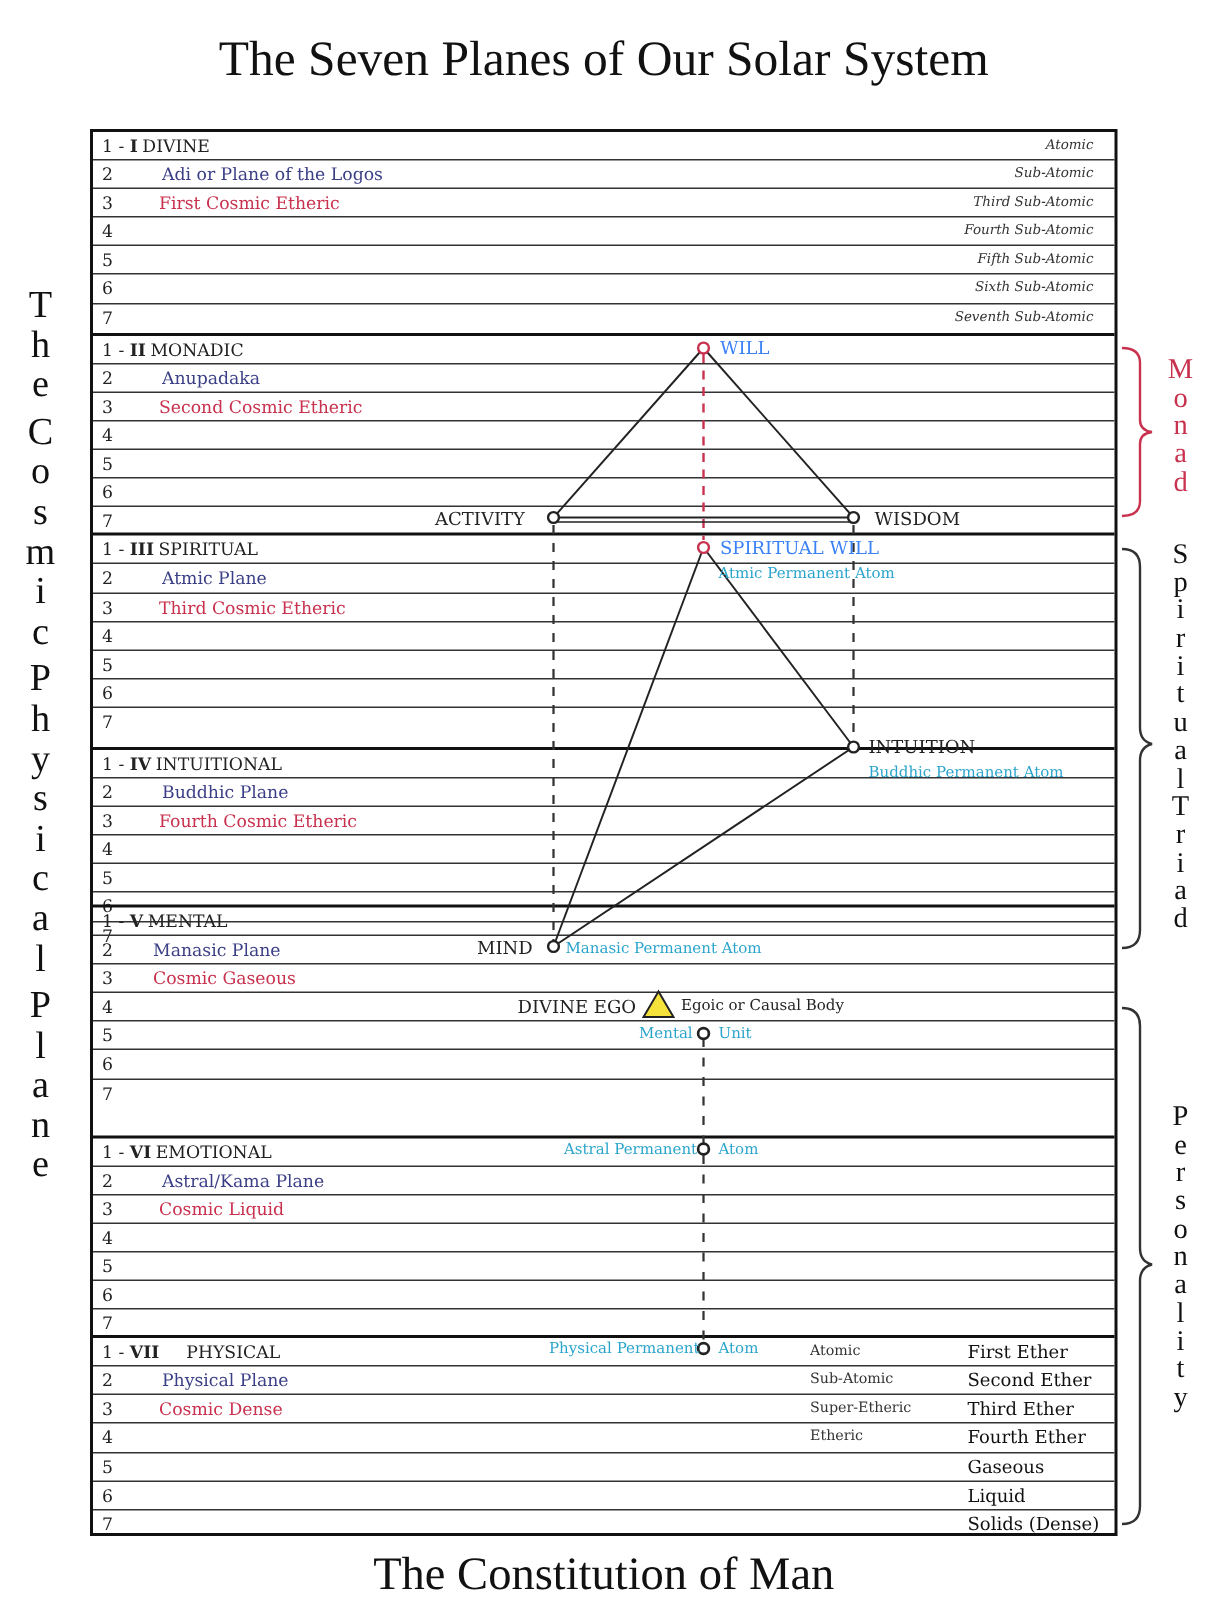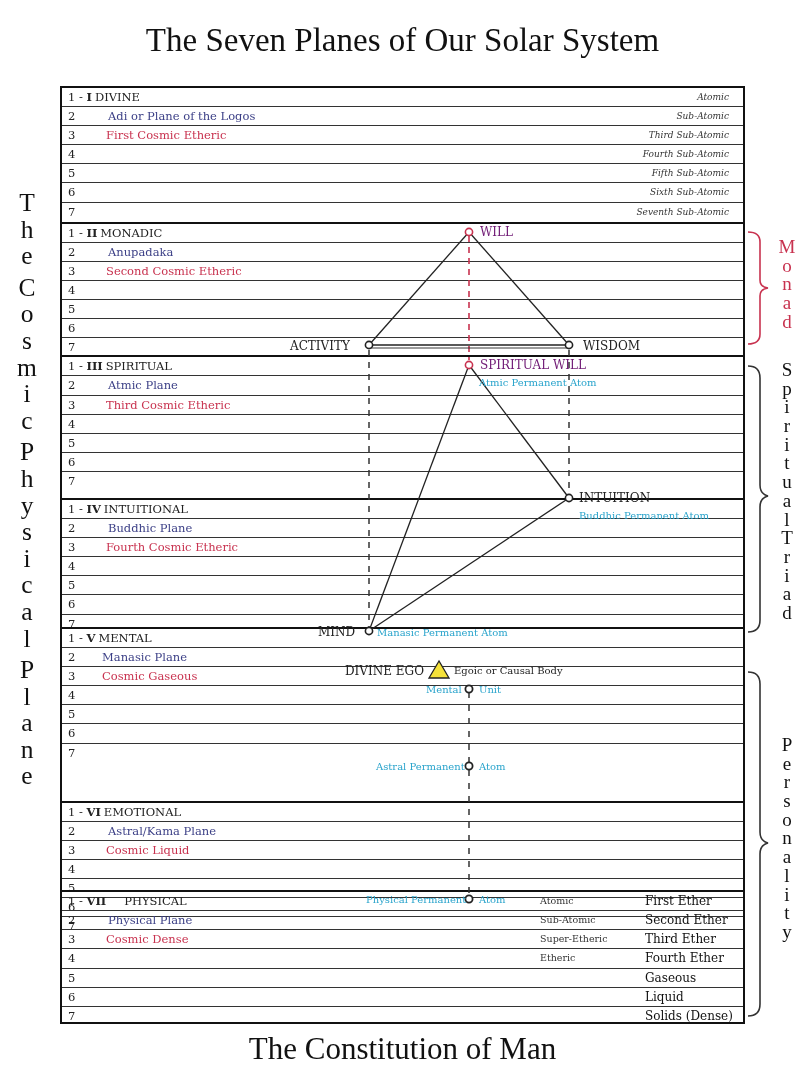--- a/index.html
+++ b/index.html
@@ -27,21 +27,21 @@
   .rownum b { font-weight: bold; }
   .plane-name { color: #222; }
   .sub-name { position: absolute; color: #3b3f86; font-size: 11.5px; text-align: right; }
   .cosmic-name { position: absolute; color: #c8324f; font-size: 11.5px; }
   .subplane-italic { position: absolute; right: 14px; font-style: italic; font-size: 9px; color: #333; }
   .phys-col1 { position: absolute; left: 478px; font-size: 9.5px; color: #333; }
   .phys-col2 { position: absolute; left: 583px; font-size: 12px; color: #111; }
   .overlay { position: absolute; left: 0; top: 0; width: 805px; height: 1070px; pointer-events: none; }
   .lbl { position: absolute; white-space: nowrap; line-height: 1; }
   .lbl-dark { font-size: 12px; color: #222; }
-  .lbl-red { font-size: 12px; color: #701a75; }
+  .lbl-red { font-size: 12px; color: #3b82f6; }
   .lbl-cyan { font-size: 10px; color: #2aa4cc; }
   .lbl-small { font-size: 10px; color: #222; }
 </style>
 </head>
 <body>
 
 <div class="title top">The Seven Planes of Our Solar System</div>
 
 <div class="vertical-label left-label" id="leftLabel">
     <span>T</span>
@@ -209,21 +209,21 @@
       <div class="row">
         <span class="rownum">5</span>
       </div>
       <div class="row">
         <span class="rownum">6</span>
       </div>
       <div class="row">
         <span class="rownum">7</span>
       </div>
     </div>
-    <div class="plane" style="top: 539px; height: 173px;">
+    <div class="plane" style="top: 515px; height: 173px;">
       <div class="row">
         <span class="rownum"><span>1 - </span><b>V</b><span class="plane-name" style="margin-left: 3px;">MENTAL</span></span>
       </div>
       <div class="row">
         <span class="rownum">2</span>
         <span class="sub-name" style="left: 40px;">Manasic Plane</span>
       </div>
       <div class="row">
         <span class="rownum">3</span>
         <span class="cosmic-name" style="left: 40px;">Cosmic Gaseous</span>
@@ -234,21 +234,21 @@
       <div class="row">
         <span class="rownum">5</span>
       </div>
       <div class="row">
         <span class="rownum">6</span>
       </div>
       <div class="row">
         <span class="rownum">7</span>
       </div>
     </div>
-    <div class="plane" style="top: 668.5px; height: 133.7px; margin-top: 44px;">
+    <div class="plane" style="top: 668.5px; height: 133.7px;">
       <div class="row">
         <span class="rownum"><span>1 - </span><b>VI</b><span class="plane-name" style="margin-left: 3px;">EMOTIONAL</span></span>
       </div>
       <div class="row">
         <span class="rownum">2</span>
         <span class="sub-name" style="left: 46px;">Astral/Kama Plane</span>
       </div>
       <div class="row">
         <span class="rownum">3</span>
         <span class="cosmic-name" style="left: 44px;">Cosmic Liquid</span>

